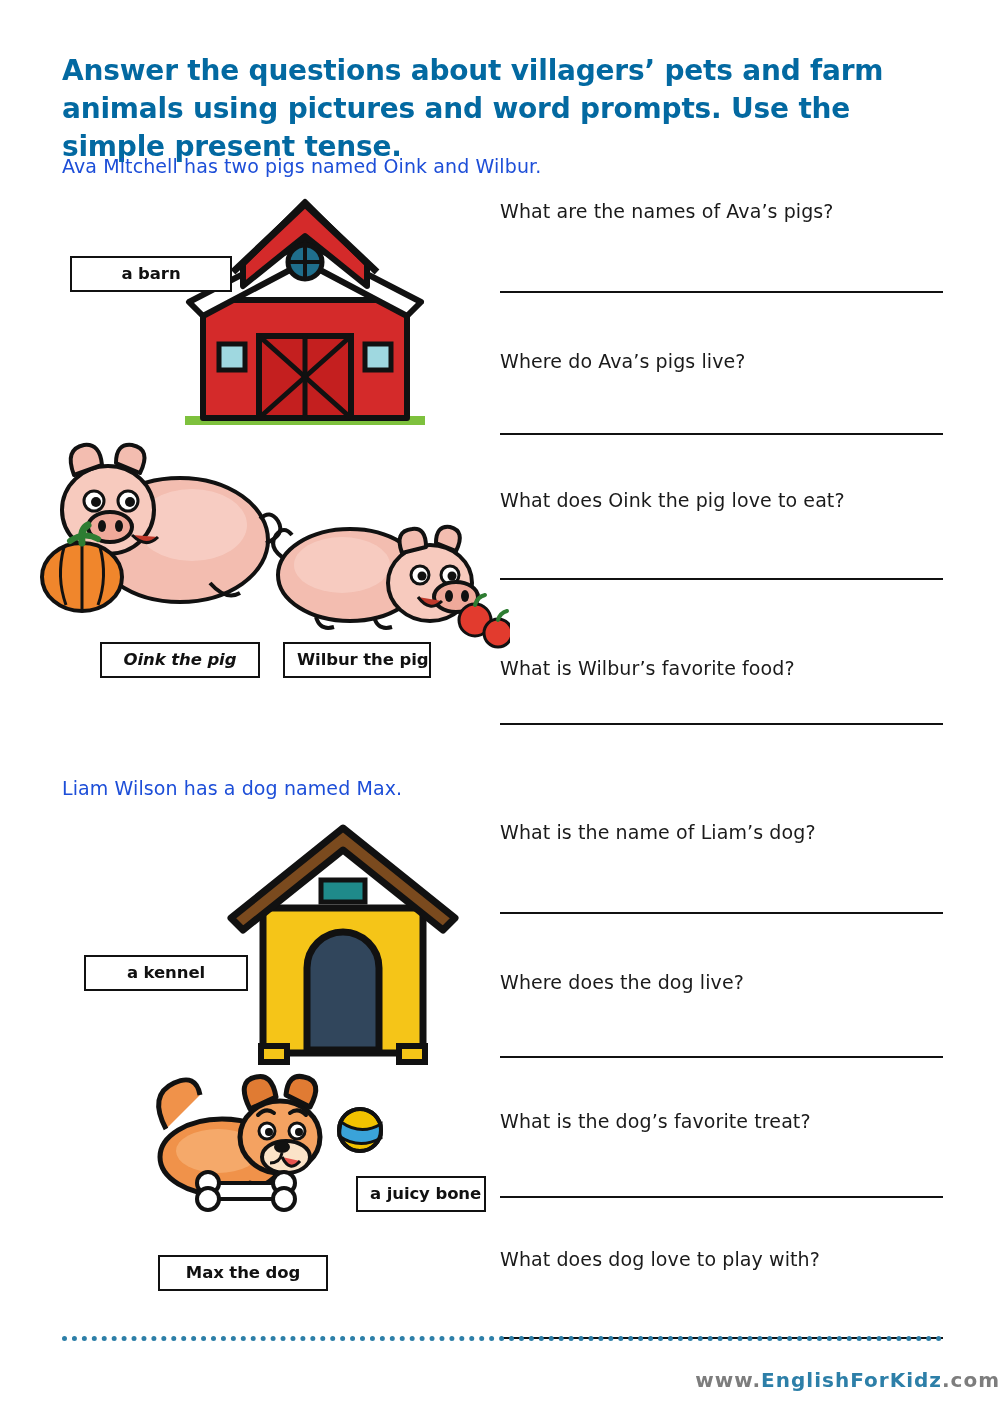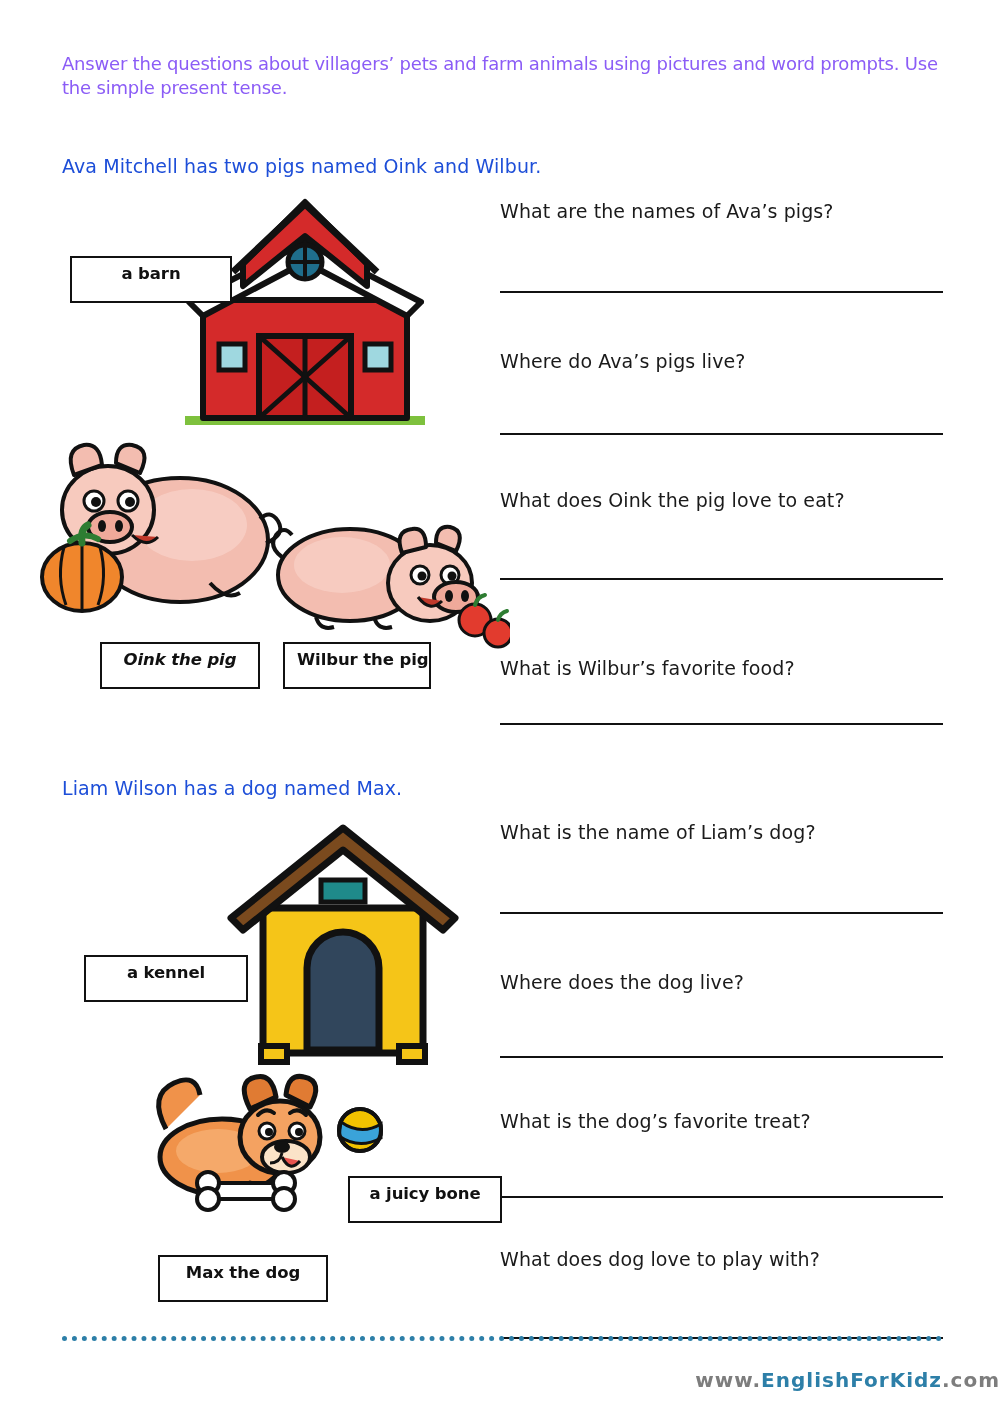--- a/index.html
+++ b/index.html
@@ -16,25 +16,25 @@
   }
   .page {
     position: absolute; inset: 0;
     padding: 0;
   }
 
   
   .title {
     position: absolute;
     left: 62px; top: 52px; width: 890px;
-    font-size: 18px;
-    font-weight: normal;
+    font-size: 28px;
+    font-weight: bold;
     line-height: 1.35;
     letter-spacing: -0.2px;
-    color: #8b5cf6;
+    color: #0369a1;
   }
 
   
   .intro {
     position: absolute;
     font-size: 19px;
     color: #1d4ed8;
     letter-spacing: 0.1px;
   }
   .intro-1 { left: 62px; top: 155px; }
@@ -59,21 +59,21 @@
 
   
   .label-box {
     position: absolute;
     border: 2px solid #111111;
     background: #ffffff;
     font-size: 16.5px;
     font-weight: bold;
     color: #111111;
     text-align: center;
-    padding: 6px 12px 18px 12px;
+    padding: 6px 12px 7px 12px;
     white-space: nowrap;
     letter-spacing: -0.1px;
   }
 
   
   .art { position: absolute; }
 
   
   .dots {
     position: absolute;
@@ -273,21 +273,21 @@
 
   <div class="art" style="left:334px; top:1104px; width:52px; height:52px;">
     <svg width="52" height="52" viewBox="0 0 52 52" xmlns="http://www.w3.org/2000/svg">
       <circle cx="26" cy="26" r="21" fill="#f2c200" stroke="#111" stroke-width="4"></circle>
       <path d="M5 26 a21 21 0 0 1 42 0 a21 21 0 0 1 -42 0" fill="none"></path>
       <path d="M7 18 q20 14 40 2 L47 34 q-22 12 -42 -2 Z" fill="#3aa3d9" stroke="#111" stroke-width="3"></path>
       <circle cx="26" cy="26" r="21" fill="none" stroke="#111" stroke-width="4"></circle>
     </svg>
   </div>
 
-  <div class="label-box" style="left:348px; top:1176px; width:154px;">a juicy bone</div>
+  <div class="label-box" style="left:356px; top:1176px; width:130px;">a juicy bone</div>
   <div class="label-box" style="left:158px; top:1255px; width:170px;">Max the dog</div>
 
   <div class="q" style="top:821px;">What is the name of Liam’s dog?</div>
   <div class="line" style="top:912px;"></div>
 
   <div class="q" style="top:971px;">Where does the dog live?</div>
   <div class="line" style="top:1056px;"></div>
 
   <div class="q" style="top:1110px;">What is the dog’s favorite treat?</div>
   <div class="line" style="top:1196px;"></div>

